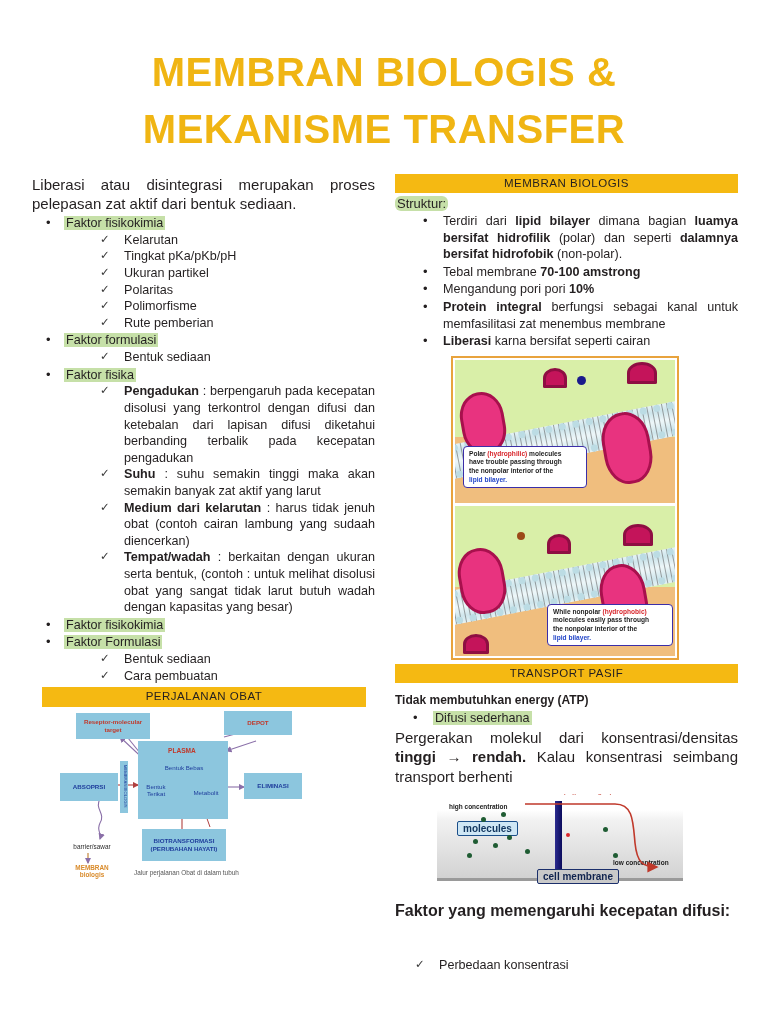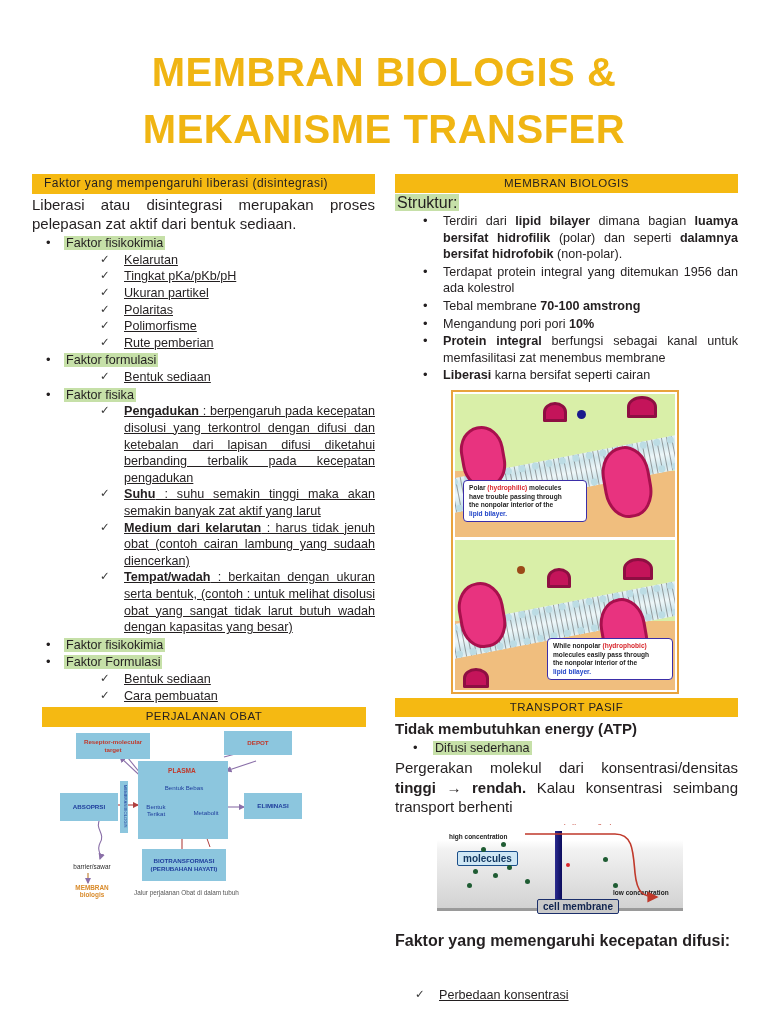--- a/index.html
+++ b/index.html
@@ -61,21 +61,21 @@
     line-height: 1.32;
     text-align: justify;
     margin-top: 1px;
   }
   ul.dot > li::before {
     content: "\2022";
     position: absolute; left: 4px; top: -1px;
     font-size: 13px;
   }
   
-  ul.check { list-style: none; padding-left: 34px; text-decoration: underline; }
+  ul.check { list-style: none; padding-left: 34px; }
   ul.check > li {
     position: relative;
     padding-left: 26px;
     font-size: 12.6px;
     line-height: 1.32;
     text-align: justify;
     margin-top: 0px;
   }
   ul.check > li::before {
     content: "\2713";
@@ -175,21 +175,20 @@
 
   <div class="title-block">
     <div class="title-line">MEMBRAN BIOLOGIS &amp;</div>
     <div class="title-line">MEKANISME TRANSFER</div>
   </div>
 
   <div class="cols">
 
     <div class="col col-left">
 
-      <div class="banner left-title">Faktor yang mempengaruhi liberasi (disintegrasi)</div>
 
       <div class="para">Liberasi atau disintegrasi merupakan proses pelepasan zat aktif dari bentuk sediaan.</div>
 
       <ul class="dot">
         <li>
           <span class="hl-green">Faktor fisikokimia</span>
           <ul class="check tight">
             <li>Kelarutan</li>
             <li>Tingkat pKa/pKb/pH</li>
             <li>Ukuran partikel</li>
@@ -271,26 +270,25 @@
         <div class="ptext grey" style="left:92px; top:162px; width:160px; text-align:left; font-size:6.4px;">Jalur perjalanan Obat di dalam tubuh</div>
       </div>
 
     </div>
 
     <div class="col col-right">
 
       <div class="banner">MEMBRAN BIOLOGIS</div>
 
       <div style="padding-top:1px;">
-        <span class="hl-green" style="font-size:16px;">Struktur:</span>
+        <span class="hl-green" style="font-size:13px;border-radius:6px;">Struktur:</span>
       </div>
 
       <ul class="dot r" style="padding-left:24px;">
         <li><span>Terdiri dari </span><span class="b">lipid bilayer</span><span> dimana bagian </span><span class="b">luamya bersifat hidrofilik</span><span> (polar) dan seperti </span><span class="b">dalamnya bersifat hidrofobik</span><span> (non-polar).</span></li>
-        <li><span>Terdapat protein integral yang ditemukan 1956 dan ada kolestrol</span></li>
         <li><span>Tebal membrane </span><span class="b">70-100 amstrong</span></li>
         <li><span>Mengandung pori pori </span><span class="b">10%</span></li>
         <li><span class="b">Protein integral</span><span> berfungsi sebagai kanal untuk memfasilitasi zat menembus membrane</span></li>
         <li><span class="b">Liberasi</span><span> karna bersifat seperti cairan</span></li>
       </ul>
 
       <div class="memb-wrap">
         <div class="memb-panel memb-p1">
           <div class="memb-lower-bg"></div>
           <div class="memb-diag"></div>
@@ -319,21 +317,21 @@
             <span>While nonpolar </span><span class="red">(hydrophobic)</span><br>
             <span>molecules easily pass through</span><br>
             <span>the nonpolar interior of the</span><br>
             <span class="blue">lipid bilayer.</span>
           </div>
         </div>
       </div>
 
       <div class="banner" style="margin-top:4px;">TRANSPORT PASIF</div>
 
-      <div class="para b" style="font-size:15px; padding-top:2px;">Tidak membutuhkan energy (ATP)</div>
+      <div class="para b" style="font-size:12px; padding-top:10px;">Tidak membutuhkan energy (ATP)</div>
 
       <ul class="dot r" style="padding-left:14px;">
         <li>
           <span class="hl-green">Difusi sederhana</span>
         </li>
       </ul>
 
       <div class="para"><span>Pergerakan molekul dari konsentrasi/densitas </span><span class="b">tinggi → rendah.</span><span> Kalau konsentrasi seimbang transport berhenti</span></div>
 
       <div class="diff-wrap">

